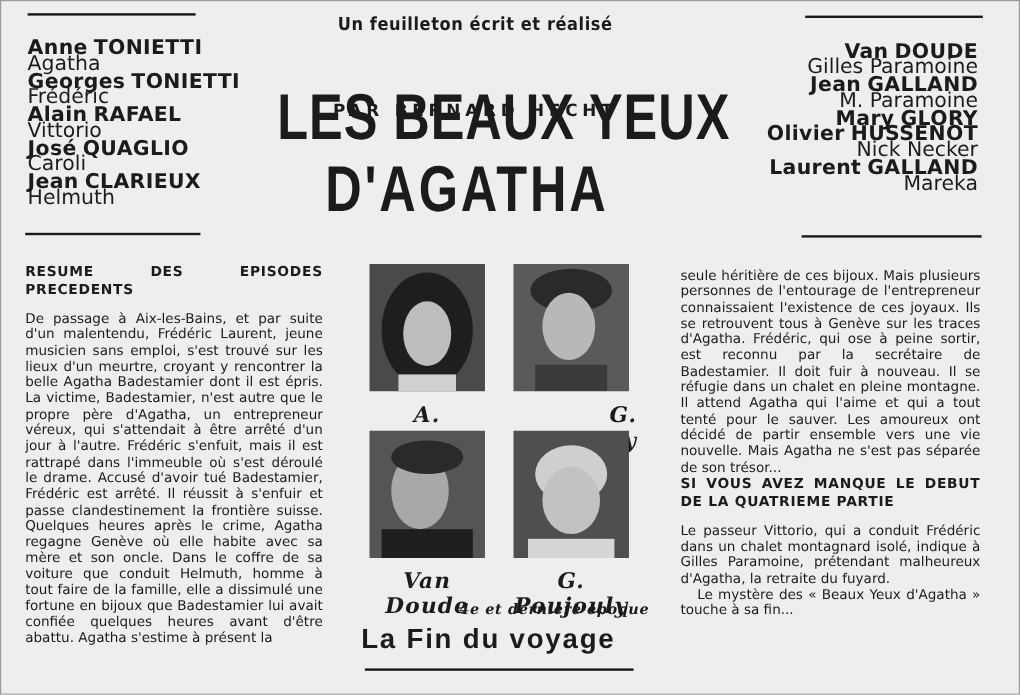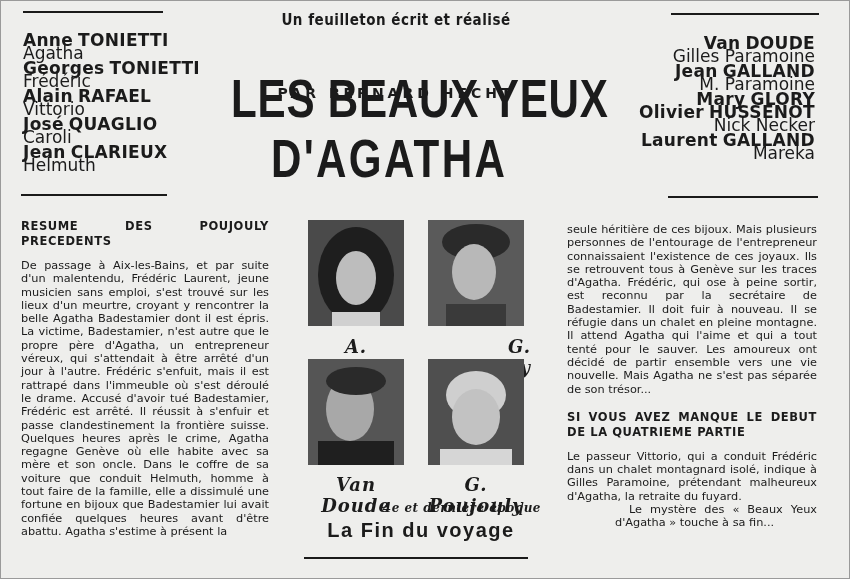--- a/index.html
+++ b/index.html
@@ -32,33 +32,33 @@
   .title2 { position:absolute; left:270px; width:420px; top:128px;
     font-family:"Liberation Sans", sans-serif; font-weight:bold; font-size:54px; letter-spacing:3px;
     transform:scaleX(0.78); transform-origin:left top; line-height:58px; white-space:nowrap; }
 
   
   .col { position:absolute; font-size:11.3px; line-height:13.3px; text-align:justify; }
   .col h3 { margin:0 0 10px 0; font-size:11.5px; font-weight:bold; letter-spacing:0.6px; line-height:15px; }
   .col p { margin:0; }
   .col-left { left:20px; top:218px; width:248px; }
   .col-right { left:566px; top:222px; width:250px; }
-  .col-right h3 { margin-top:14px; }
-  .col-right p.indent { text-indent:14px;margin-left:48px; }
+  .col-right h3 { }
+  .col-right p.indent { text-indent:14px; }
 
   
   .photo { position:absolute; width:96px; height:106px; background:#3a3a3a; overflow:hidden; }
   .photo svg { width:100%; height:100%; display:block; }
   .caption { position:absolute; width:110px; text-align:center;
     font-family:"DejaVu Serif", serif; font-style:italic; font-weight:bold; font-size:18px; letter-spacing:1px; }
 
   .epoch { position:absolute; left:300px; width:240px; top:500px; text-align:right;
     font-family:"DejaVu Serif", serif; font-style:italic; font-weight:bold; font-size:12px; letter-spacing:0.5px; }
-  .episode-title { position:absolute; left:300px; width:240px; top:518px; text-align:center;
-    font-family:"Liberation Sans", sans-serif; font-weight:bold; font-size:20px; letter-spacing:1.5px; }
+  .episode-title { position:absolute; left:300px; width:240px; top:518px; 
+    font-family:"Liberation Sans", sans-serif; font-weight:bold; font-size:23px; letter-spacing:1.5px; }
 </style>
 </head>
 <body>
 
 <div class="page">
 
   <div class="rule" style="left:22px;top:10px;width:140px;"></div>
   <div class="rule" style="left:670px;top:12px;width:148px;"></div>
 
   <div class="cast cast-left">
@@ -108,21 +108,21 @@
 
   <div class="rule" style="left:20px;top:193px;width:146px;"></div>
   <div class="rule" style="left:667px;top:195px;width:150px;"></div>
 
   <div class="byline1">Un feuilleton écrit et réalisé</div>
   <div class="byline2">PAR BERNARD HECHT</div>
   <div class="title1">LES BEAUX YEUX</div>
   <div class="title2">D'AGATHA</div>
 
   <div class="col col-left">
-    <h3>RESUME DES POUJOULY PRECEDENTS</h3>
+    <h3>RESUME DES EPISODES PRECEDENTS</h3>
     <p>De passage à Aix-les-Bains, et par suite d'un malentendu, Frédéric Laurent, jeune musicien sans emploi, s'est trouvé sur les lieux d'un meurtre, croyant y rencontrer la belle Agatha Badestamier dont il est épris. La victime, Badestamier, n'est autre que le propre père d'Agatha, un entrepreneur véreux, qui s'attendait à être arrêté d'un jour à l'autre. Frédéric s'enfuit, mais il est rattrapé dans l'immeuble où s'est déroulé le drame. Accusé d'avoir tué Badestamier, Frédéric est arrêté. Il réussit à s'enfuir et passe clandestinement la frontière suisse. Quelques heures après le crime, Agatha regagne Genève où elle habite avec sa mère et son oncle. Dans le coffre de sa voiture que conduit Helmuth, homme à tout faire de la famille, elle a dissimulé une fortune en bijoux que Badestamier lui avait confiée quelques heures avant d'être abattu. Agatha s'estime à présent la</p>
   </div>
 
   <div class="photo" style="left:307px;top:219px;">
     <svg viewBox="0 0 96 106">
       <rect width="96" height="106" fill="#4a4a4a"></rect>
       <ellipse cx="48" cy="55" rx="38" ry="48" fill="#1e1e1e"></ellipse>
       <ellipse cx="48" cy="58" rx="20" ry="27" fill="#bdbdbd"></ellipse>
       <rect x="24" y="92" width="48" height="14" fill="#d0d0d0"></rect>
     </svg>

